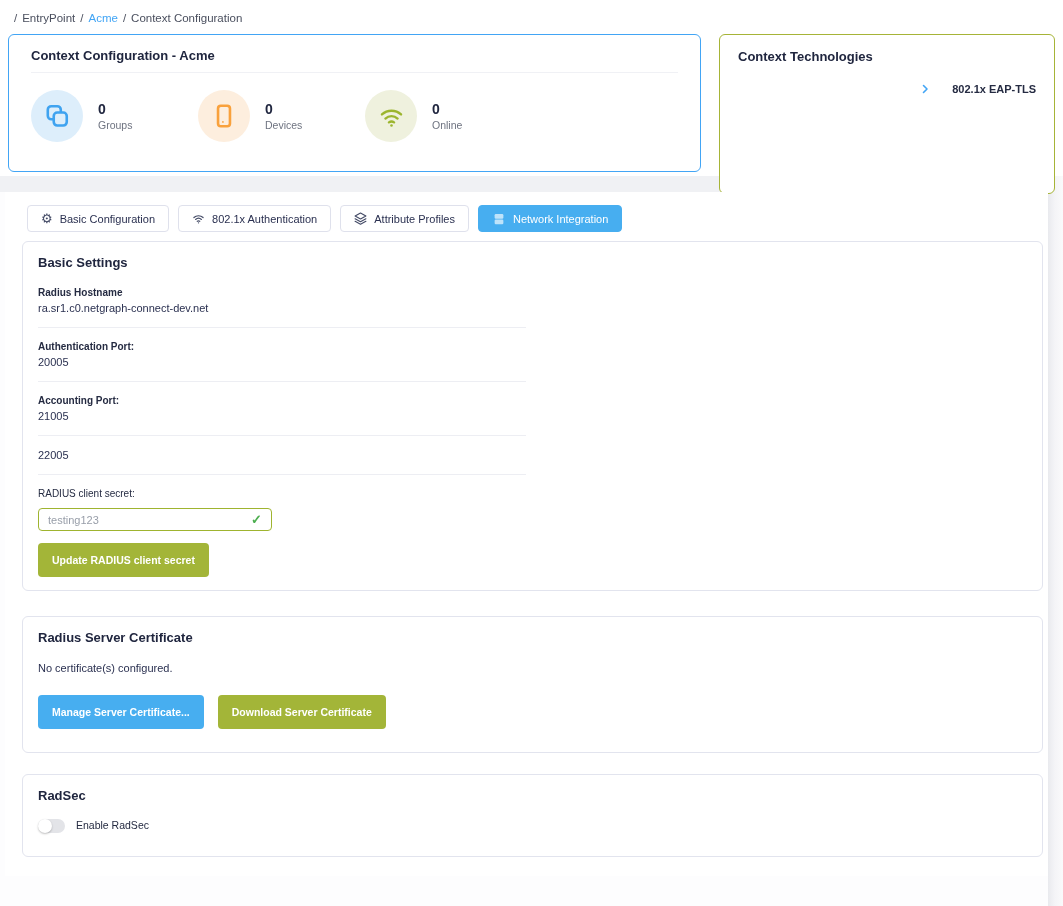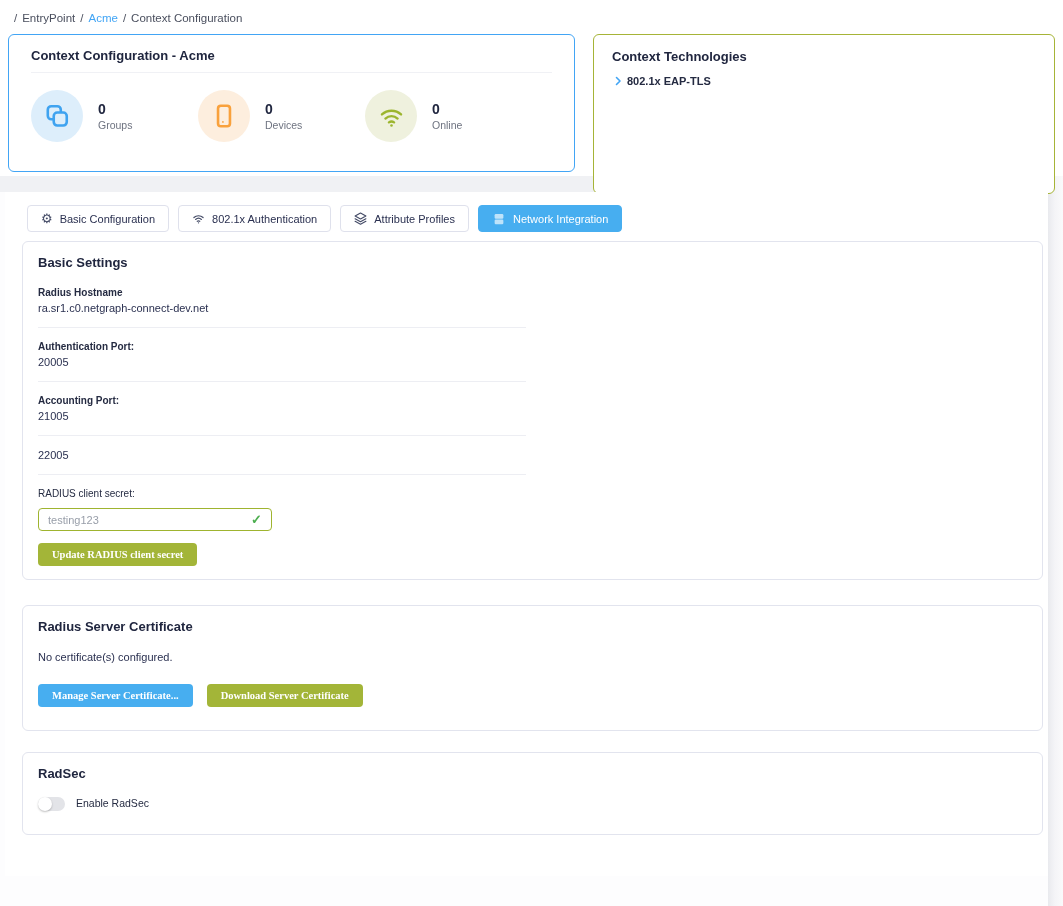--- a/index.html
+++ b/index.html
@@ -18,33 +18,33 @@
     z-index:1;
   }
   
   .top-section { background:#fff; padding-top:12px; height:176px; position:relative; z-index:2; }
   .breadcrumb { margin-left:14px; font-size:11.5px; color:#4a4f5e; display:flex; gap:5px; align-items:center; }
   .breadcrumb .sep { color:#4a4f5e; }
   .crumb { color:#4a4f5e; text-decoration:none; cursor:pointer; }
   .crumb.link { color:#42a5f5; }
   .cards-row { display:flex; margin:10px 8px 0 8px; gap:18px; }
   .card { background:#fff; border-radius:6px; }
-  .overview-card { width:567px; height:138px; border:1px solid #42a5f5; padding:13px 22px 0 22px; }
+  .overview-card { width:693px; height:138px; border:1px solid #42a5f5; padding:13px 22px 0 22px; }
   .overview-title { font-size:13px; font-weight:bold; color:#20263f; padding-bottom:9px; border-bottom:1px solid #f0f1f5; }
   .stats-row { display:flex; margin-top:17px; }
   .stat { display:flex; align-items:center; gap:15px; width:167px; }
   .stat-circle { width:52px; height:52px; border-radius:50%; display:flex; align-items:center; justify-content:center; flex:0 0 52px; }
   .stat-circle.blue  { background:#ddeefb; }
   .stat-circle.orange{ background:#fdeede; }
   .stat-circle.olive { background:#eff1de; }
   .stat-num { font-size:14px; font-weight:bold; color:#20263f; line-height:1.2; }
   .stat-label { font-size:10.5px; color:#6e7380; margin-top:2px; }
   .tech-card { flex:1; height:160px; border:1px solid #a6b437; padding:14px 18px; }
   .tech-title { font-size:13px; font-weight:bold; color:#20263f; }
-  .tech-item { margin-top:11px; display:flex; align-items:center; gap:3px; cursor:pointer; }
+  .tech-item { margin-top:19px; display:flex; align-items:center; gap:21px; cursor:pointer;justify-content:flex-end; }
   .tech-item-label { font-size:11px; font-weight:bold; color:#252b42; }
   
   .section-gap { height:16px; background:#f0f1f4; }
   
   .main-section { background:#fff; margin-left:5px; width:1043px; position:relative; z-index:2; padding-bottom:14px; min-height:684px; }
   .tabs-row { padding:13px 0 9px 22px; display:flex; gap:9px; }
   .tab {
     height:27px; display:inline-flex; align-items:center; gap:7px;
     border:1px solid #dfe1ec; border-radius:4px; background:#fff;
     padding:0 13px; font-size:11px; color:#2a3050; cursor:pointer; white-space:nowrap;
@@ -65,21 +65,21 @@
     margin-top:9px; width:234px; height:23px; border:1px solid #9fb42f; border-radius:4px;
     display:flex; align-items:center; padding:0 9px; gap:6px; background:#fff;
   }
   .secret-input input {
     border:none; outline:none; flex:1; font-size:11px; color:#989ea9;
     font-family:"Liberation Sans", sans-serif; background:transparent; min-width:0;
   }
   .check { color:#4cae4f; font-size:13px; font-weight:bold; }
   .btn {
     border:none; border-radius:4px; color:#fff; font-weight:bold; font-size:10.5px;
-    font-family:Liberation Serif, serif; padding:0 14px; height:23px; cursor:pointer;
+    font-family:Liberation Sans, sans-serif; padding:0 14px; height:34px; cursor:pointer;
   }
   .btn.olive { background:#a3b538; }
   .btn.blue  { background:#47aef0; }
   .update-btn { margin-top:12px; }
   .spacer-25 { height:25px; }
   .spacer-21 { height:21px; }
   
   .cert-status { font-size:11px; color:#2a3050; margin-top:17px; }
   .cert-btns { display:flex; gap:14px; margin-top:21px; margin-bottom:10px; }
   

